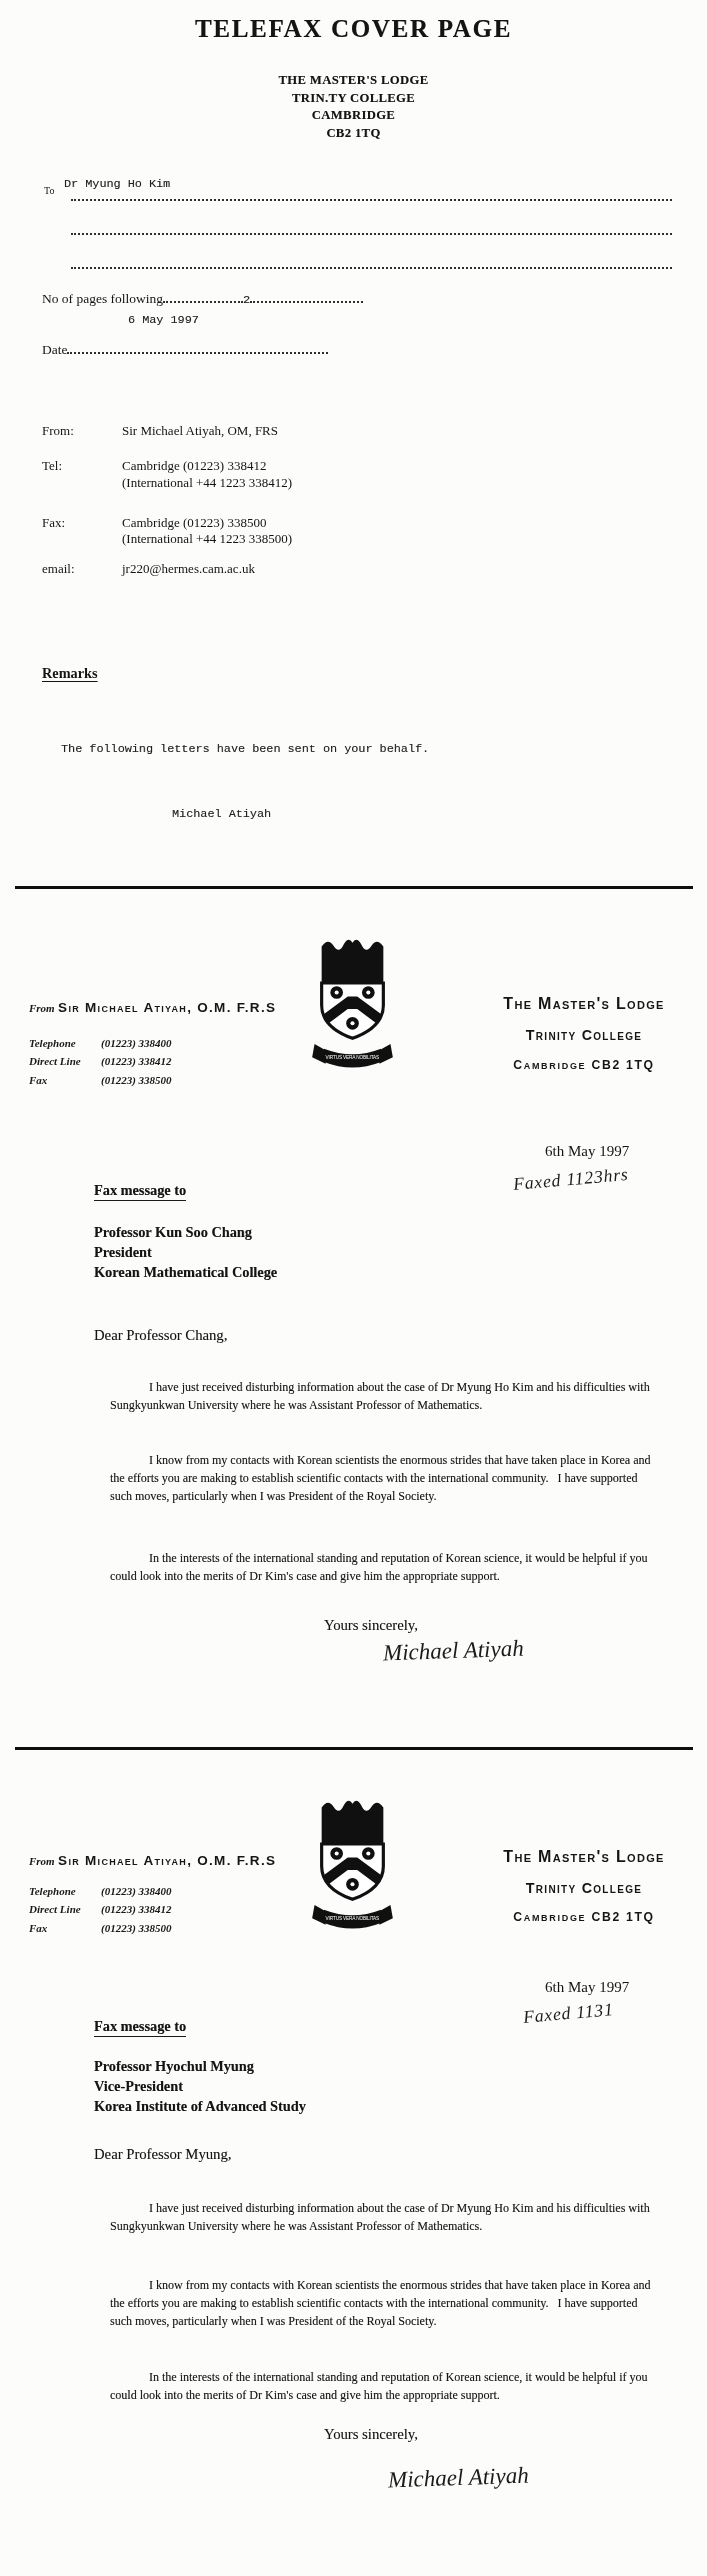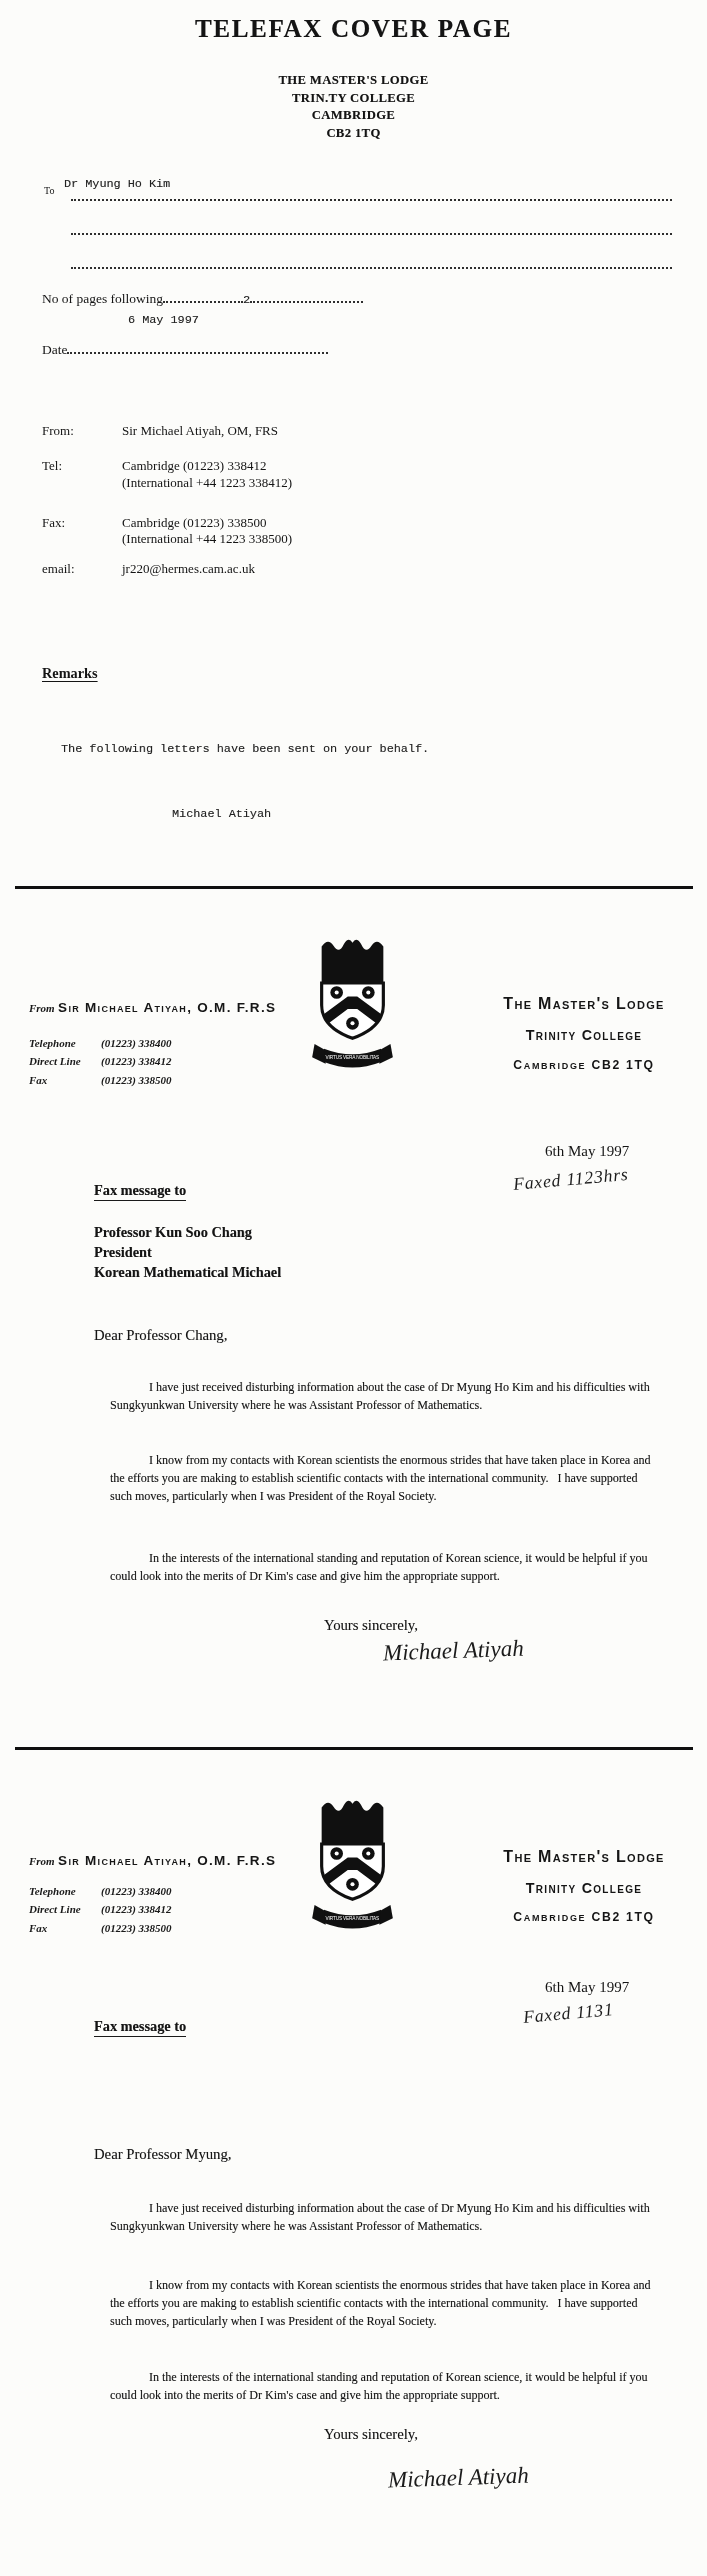--- a/index.html
+++ b/index.html
@@ -136,21 +136,21 @@
   <div class="abs lh-addr lh-a2" style="left:479px;top:1027px;">Trinity College</div>
   <div class="abs lh-addr lh-a3" style="left:479px;top:1058px;">Cambridge CB2 1TQ</div>
 
   <div class="abs ltr-date" style="left:545px;top:1143px;">6th May 1997</div>
   <div class="abs hand" style="left:513px;top:1169px;">Faxed 1123hrs</div>
 
   <div class="abs ltr-heading" style="left:94px;top:1182px;">Fax message to</div>
   <div class="abs ltr-recipient" style="left:94px;top:1222px;">
     <div>Professor Kun Soo Chang</div>
     <div>President</div>
-    <div>Korean Mathematical Michael</div>
+    <div>Korean Mathematical College</div>
   </div>
 
   <div class="abs ltr-sal" style="left:94px;top:1327px;">Dear Professor Chang,</div>
   <p class="abs ltr-par" style="left:94px;top:1362px;">I have just received disturbing information about the case of Dr Myung Ho Kim and his difficulties with Sungkyunkwan University where he was Assistant Professor of Mathematics.</p>
   <p class="abs ltr-par" style="left:94px;top:1435px;">I know from my contacts with Korean scientists the enormous strides that have taken place in Korea and the efforts you are making to establish scientific contacts with the international community.   I have supported such moves, particularly when I was President of the Royal Society.</p>
   <p class="abs ltr-par" style="left:94px;top:1533px;">In the interests of the international standing and reputation of Korean science, it would be helpful if you could look into the merits of Dr Kim's case and give him the appropriate support.</p>
   <div class="abs ltr-close" style="left:324px;top:1617px;">Yours sincerely,</div>
   <div class="abs sig" style="left:383px;top:1638px;">Michael Atiyah</div>
 
   <div class="abs divider" style="top:1747px;"></div>
@@ -192,20 +192,25 @@
   </div>
 
   <div class="abs lh-addr lh-a1" style="left:479px;top:1848px;">The Master's Lodge</div>
   <div class="abs lh-addr lh-a2" style="left:479px;top:1880px;">Trinity College</div>
   <div class="abs lh-addr lh-a3" style="left:479px;top:1910px;">Cambridge CB2 1TQ</div>
 
   <div class="abs ltr-date" style="left:545px;top:1979px;">6th May 1997</div>
   <div class="abs hand" style="left:523px;top:2003px;">Faxed 1131</div>
 
   <div class="abs ltr-heading" style="left:94px;top:2018px;">Fax message to</div>
+  <div class="abs ltr-recipient" style="left:94px;top:2056px;">
+    <div>Professor Hyochul Myung</div>
+    <div>Vice-President</div>
+    <div>Korea Institute of Advanced Study</div>
+  </div>
 
   <div class="abs ltr-sal" style="left:94px;top:2146px;">Dear Professor Myung,</div>
   <p class="abs ltr-par" style="left:94px;top:2183px;">I have just received disturbing information about the case of Dr Myung Ho Kim and his difficulties with Sungkyunkwan University where he was Assistant Professor of Mathematics.</p>
   <p class="abs ltr-par" style="left:94px;top:2260px;">I know from my contacts with Korean scientists the enormous strides that have taken place in Korea and the efforts you are making to establish scientific contacts with the international community.   I have supported such moves, particularly when I was President of the Royal Society.</p>
   <p class="abs ltr-par" style="left:94px;top:2352px;">In the interests of the international standing and reputation of Korean science, it would be helpful if you could look into the merits of Dr Kim's case and give him the appropriate support.</p>
   <div class="abs ltr-close" style="left:324px;top:2426px;">Yours sincerely,</div>
   <div class="abs sig" style="left:388px;top:2465px;">Michael Atiyah</div>
 
 </div>
 

